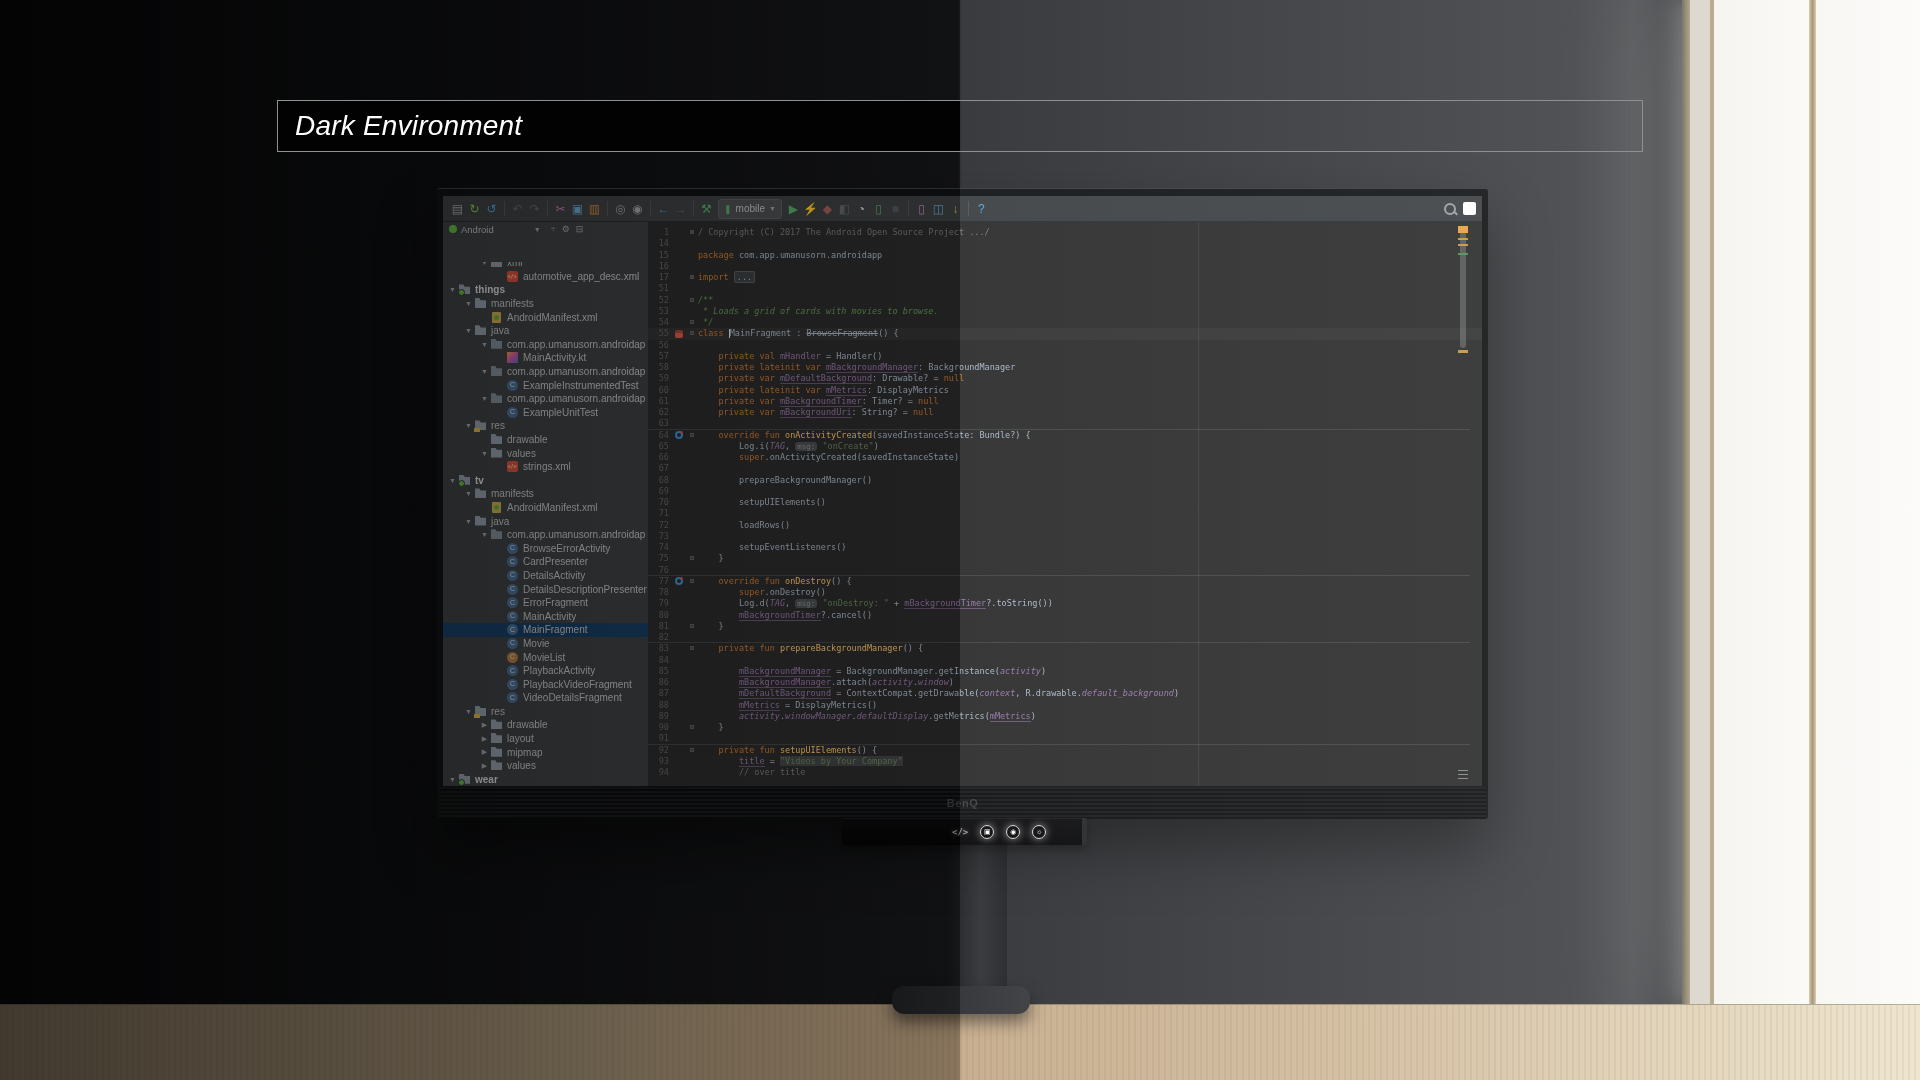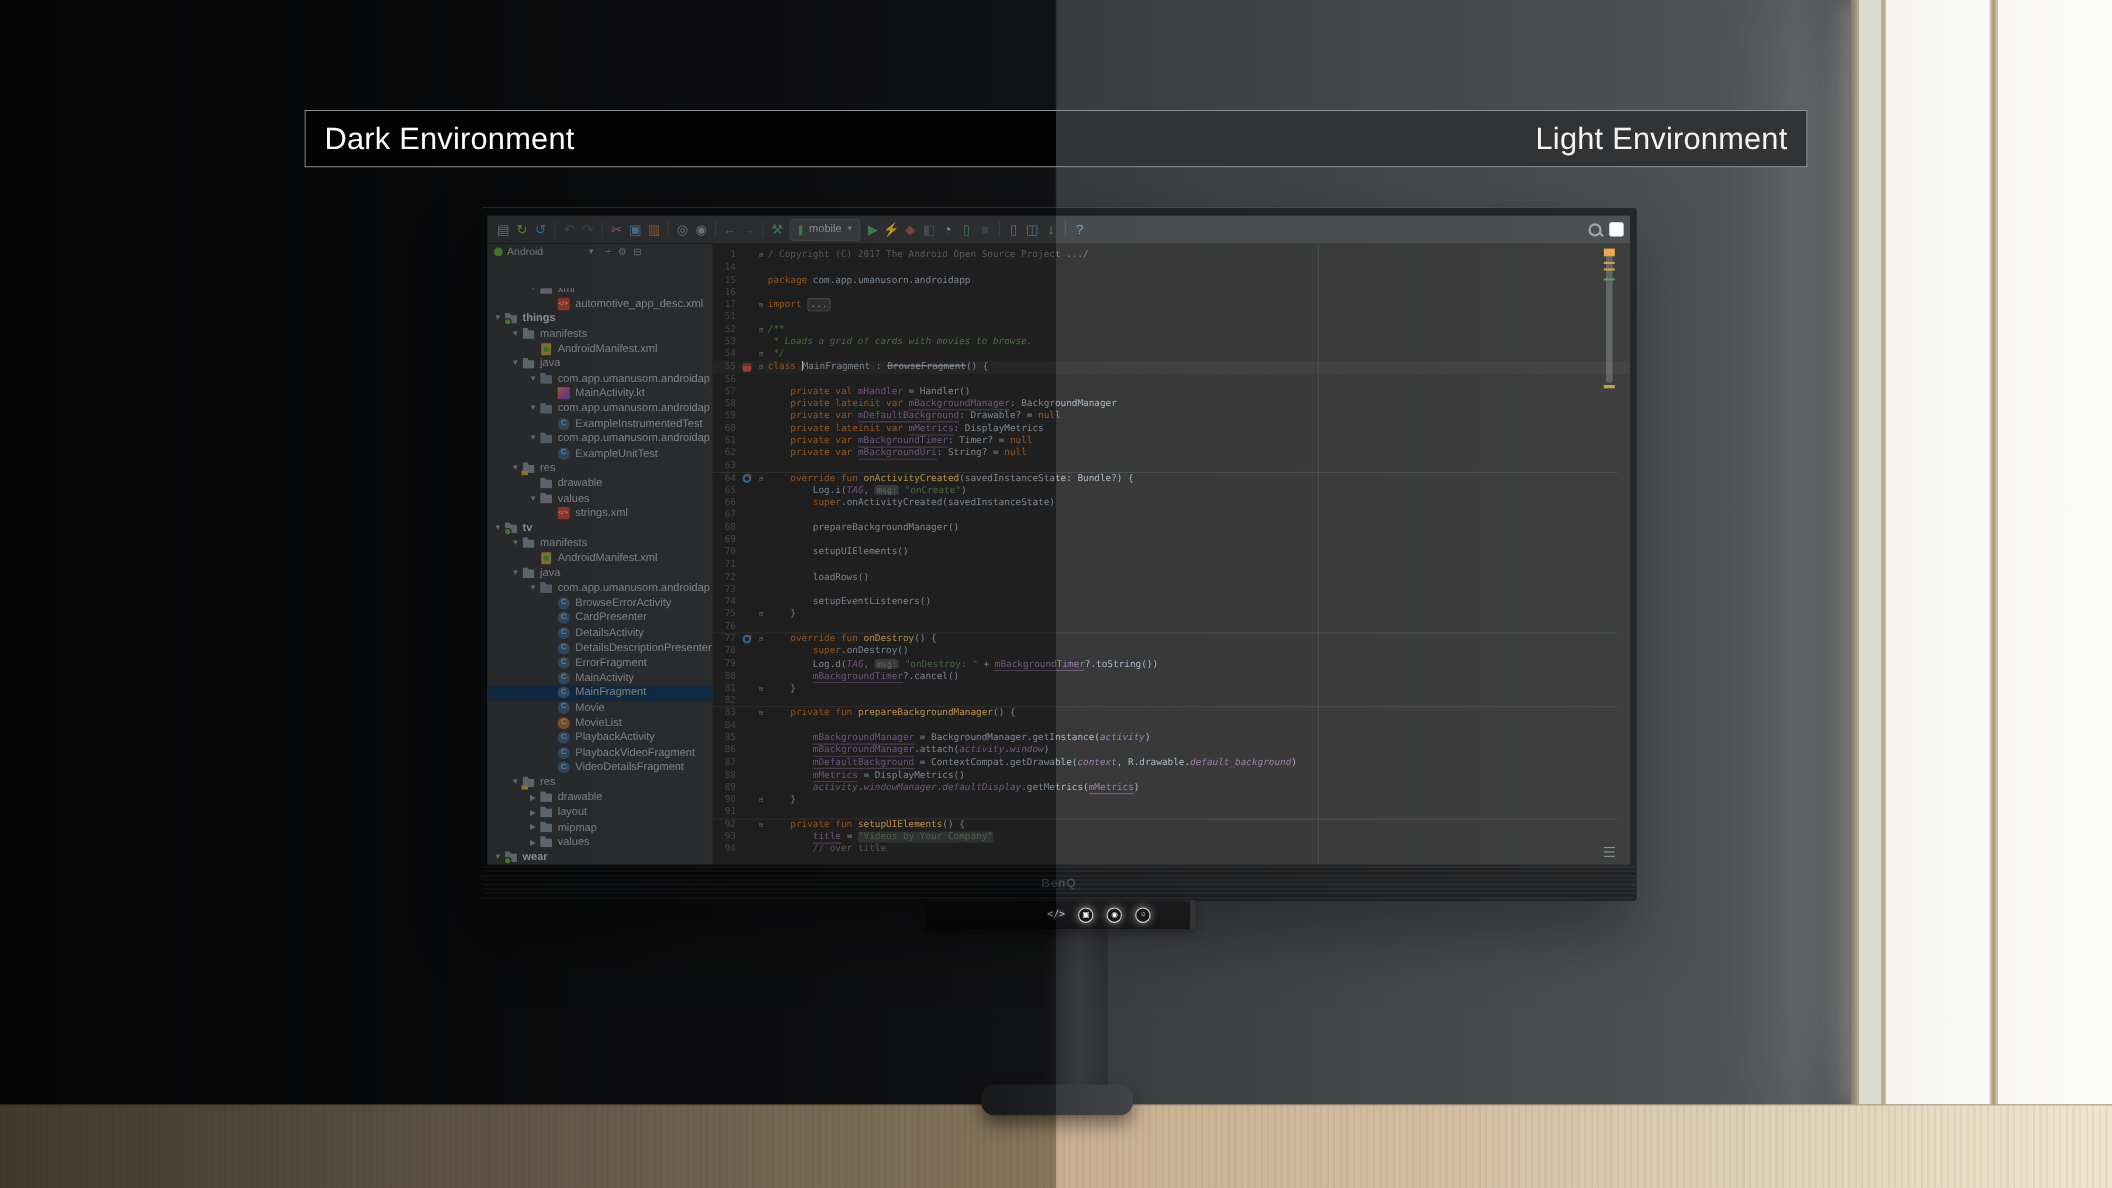--- a/index.html
+++ b/index.html
@@ -13,21 +13,21 @@
   .w3{width:4px;background:#b1a384;}
   .w4{flex:1;background:linear-gradient(90deg,#f7f5f0,#fcfbf8);}
   .w5{width:7px;background:linear-gradient(90deg,#d6c9a9,#9c8a66 50%,#d6c9a9);}
   .w6{flex:1.1;background:linear-gradient(90deg,#faf8f4,#fdfcfa);}
   
   .ov-dark{position:absolute;left:0;top:0;width:960px;height:1080px;z-index:50;pointer-events:none;background:linear-gradient(90deg,rgba(0,0,0,.50),rgba(0,0,0,.30) 70%,rgba(0,0,0,.26));}
   .ov-light{position:absolute;left:960px;top:0;width:960px;height:1080px;z-index:50;pointer-events:none;background:linear-gradient(90deg,rgba(228,232,235,.07),rgba(235,238,240,.10) 60%,rgba(241,243,245,.13));}
   
   .banner{position:absolute;left:277px;top:100px;width:1366px;height:52px;z-index:60;display:flex;border:1px solid #8e9194;box-sizing:border-box;}
   .banner>div{display:flex;align-items:center;font-size:28px;letter-spacing:.2px;}
-  .banner-left{width:682px;background:#020202;color:#ffffff;padding-left:17px;box-sizing:border-box;}
+  .banner-left{width:682px;background:#020202;color:#ffffff;padding-left:17px;box-sizing:border-box;font-style:italic;}
   .banner-right{flex:1;background:#313335;color:#f4f4f4;justify-content:flex-end;padding-right:17px;box-sizing:border-box;}
   
   .monitor{position:absolute;left:437px;top:188px;width:1051px;height:630px;z-index:10;background:#101113;border-radius:3px;border-top:1px solid #3a3c3f;box-shadow:0 30px 60px rgba(0,0,0,.45);}
   .chin{position:absolute;left:2px;right:2px;bottom:0;height:32px;background:repeating-linear-gradient(180deg,#17181a 0 2px,#0b0c0d 2px 4px);display:flex;align-items:center;justify-content:center;}
   .brand{font-size:11px;font-weight:bold;color:#3c3e41;letter-spacing:.6px;}
   .controls{position:absolute;left:842px;top:818px;width:240px;height:27px;z-index:11;background:linear-gradient(180deg,#0b0b0d,#040405);border-radius:2px 2px 3px 3px;border-right:5px solid #232527;display:flex;align-items:center;box-shadow:inset 0 1px 0 rgba(255,255,255,.06),0 4px 8px rgba(0,0,0,.4);}
   .code-glyph{margin-left:110px;color:#9da1a5;font-family:"DejaVu Sans Mono",monospace;font-size:9px;font-weight:bold;text-shadow:0 0 4px rgba(255,255,255,.35);}
   .cbtn{width:14px;height:14px;border-radius:50%;border:1px solid rgba(255,255,255,.85);box-shadow:0 0 8px rgba(255,255,255,.55);margin-left:12px;display:flex;align-items:center;justify-content:center;font-size:7px;color:#fff;box-sizing:border-box;}
   .stand-col{position:absolute;left:949px;top:845px;width:58px;height:148px;z-index:9;background:linear-gradient(90deg,#17181a,#2d2f32 55%,#1f2124);}
   .stand-base{position:absolute;left:892px;top:986px;width:138px;height:28px;z-index:9;border-radius:12px;background:linear-gradient(90deg,#202225,#35373a);box-shadow:0 8px 16px rgba(0,0,0,.5);}
@@ -692,14 +692,13 @@
         <div class="smark" style="top: 556px; height: 1px; background: rgb(133, 136, 139);"></div>
       </div>
   </div>
 </div>
 
 <div class="ov-dark"></div>
 <div class="ov-light"></div>
 
 <div class="banner">
   <div class="banner-left">Dark Environment</div>
-  <div class="banner-right">Light Environment</div>
 </div>
 
 </body></html>

